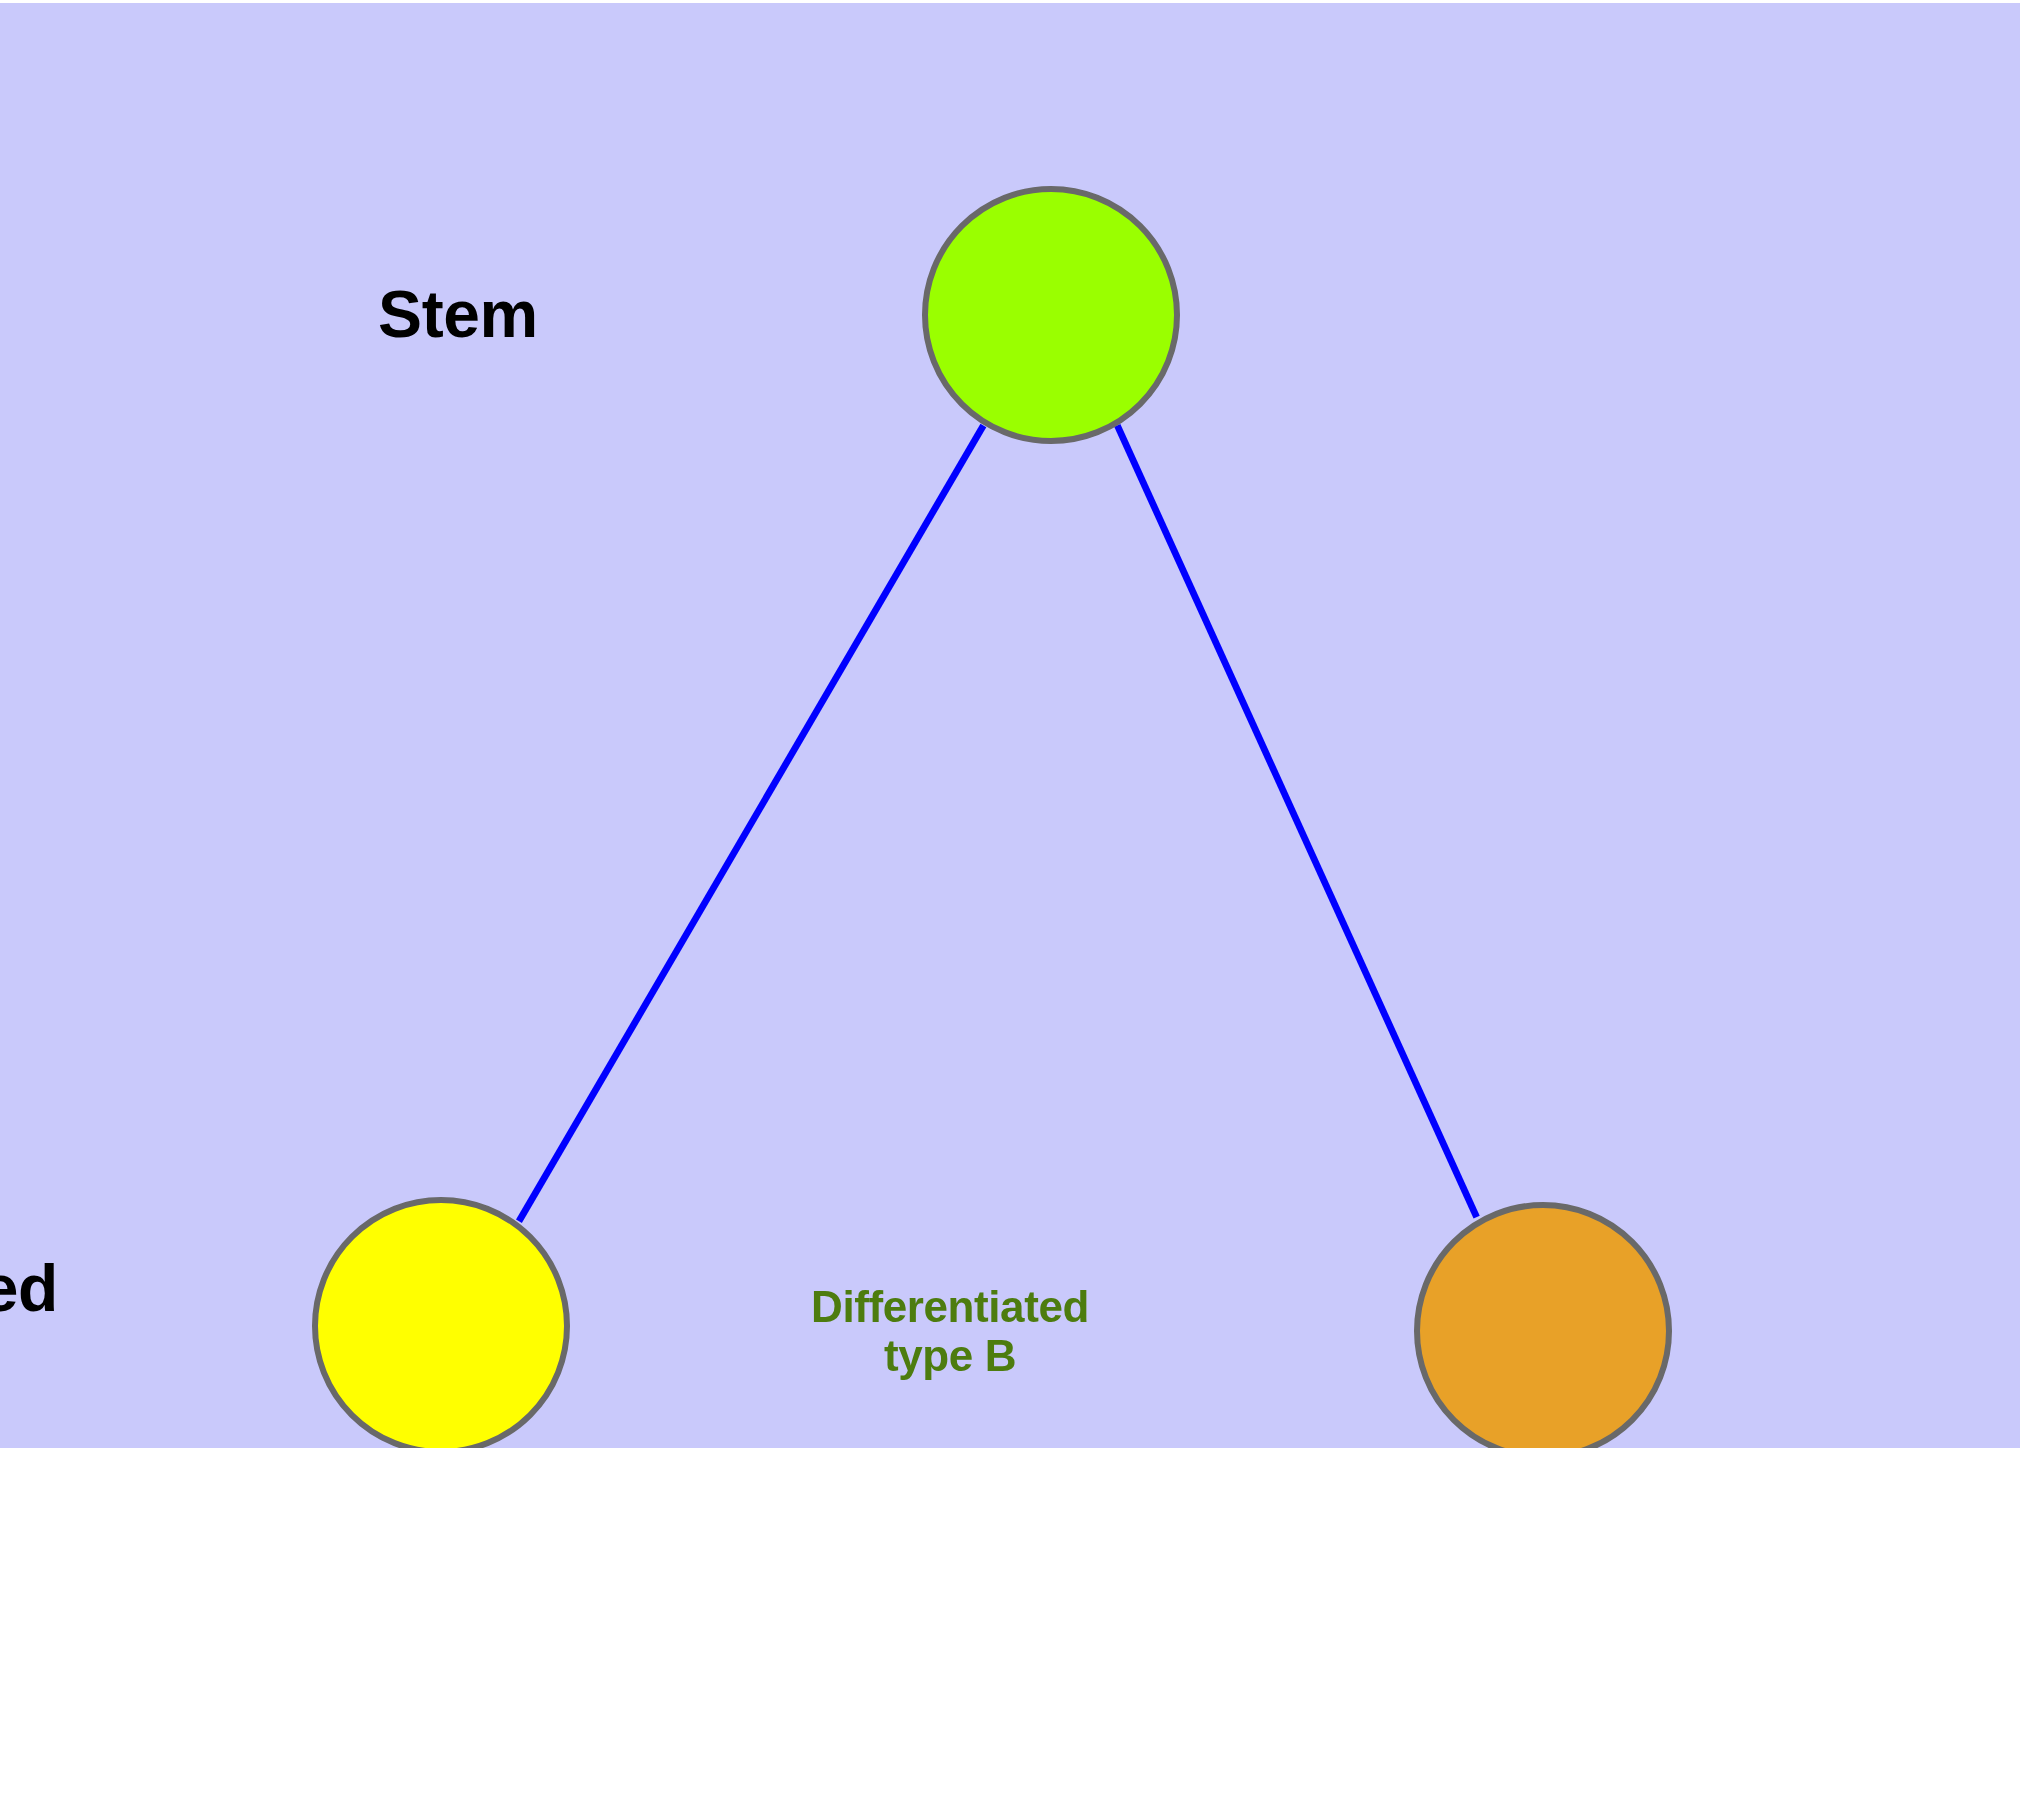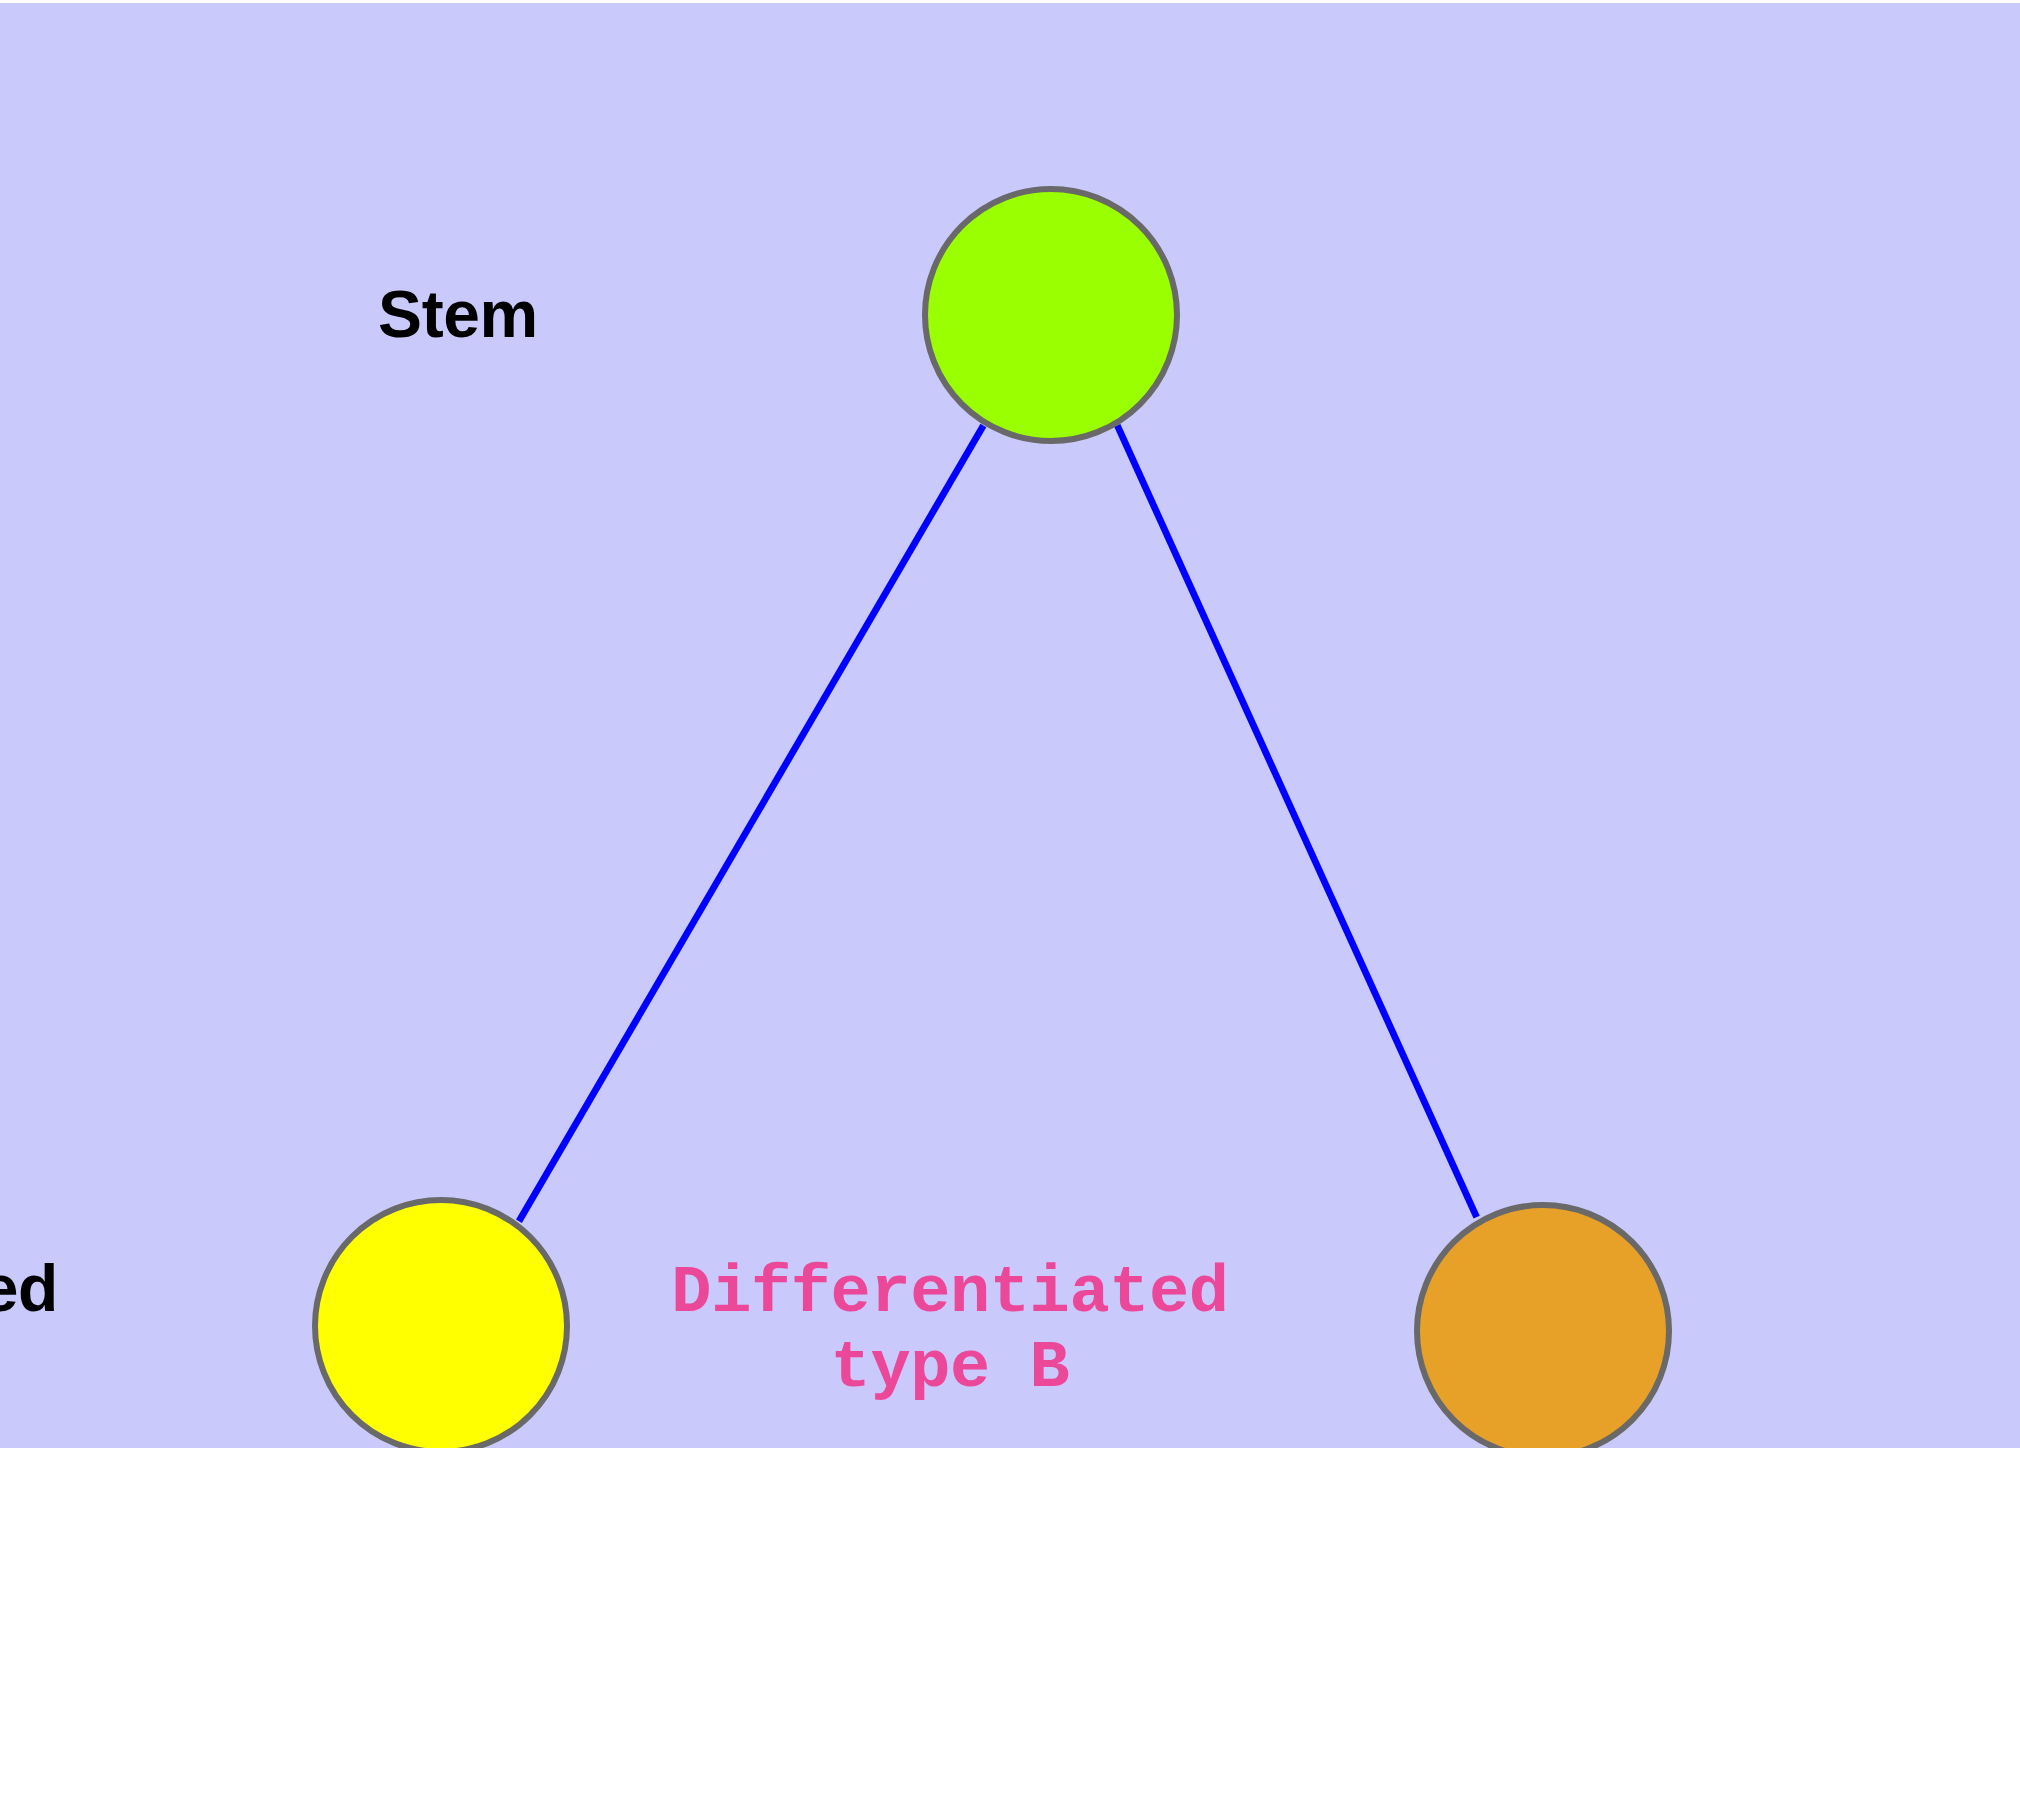--- a/index.html
+++ b/index.html
@@ -79,19 +79,19 @@
         <div class="node-circle" style="width: 258px; height: 258px; left: -129px; top: -129px; background: rgb(154, 255, 0); border-color: rgb(105, 105, 105); border-width: 6px;"></div>
         <div class="node-label" style="color: rgb(0, 0, 0); font-size: 66px;">Stem</div>
       </div>
       <div class="node-group" style="left: 441px; top: 1326px;">
         <div class="node-circle" style="width: 258px; height: 258px; left: -129px; top: -129px; background: rgb(255, 255, 0); border-color: rgb(105, 105, 105); border-width: 6px;"></div>
         <div class="node-label" style="color: rgb(0, 0, 0); font-size: 66px;">Differentiated
 type A</div>
       </div>
       <div class="node-group" style="left: 1543px; top: 1331px;">
         <div class="node-circle" style="width: 258px; height: 258px; left: -129px; top: -129px; background: rgb(232, 161, 40); border-color: rgb(105, 105, 105); border-width: 6px;"></div>
-        <div class="node-label" style="color: #ec4899; font-size: 67px; font-family: Liberation Mono, monospace;">Differentiated
+        <div class="node-label" style="color: #4d7c0f; font-size: 44px;">Differentiated
 type B</div>
       </div>
     </div>
 
 </div>
 
 
 </body></html>

